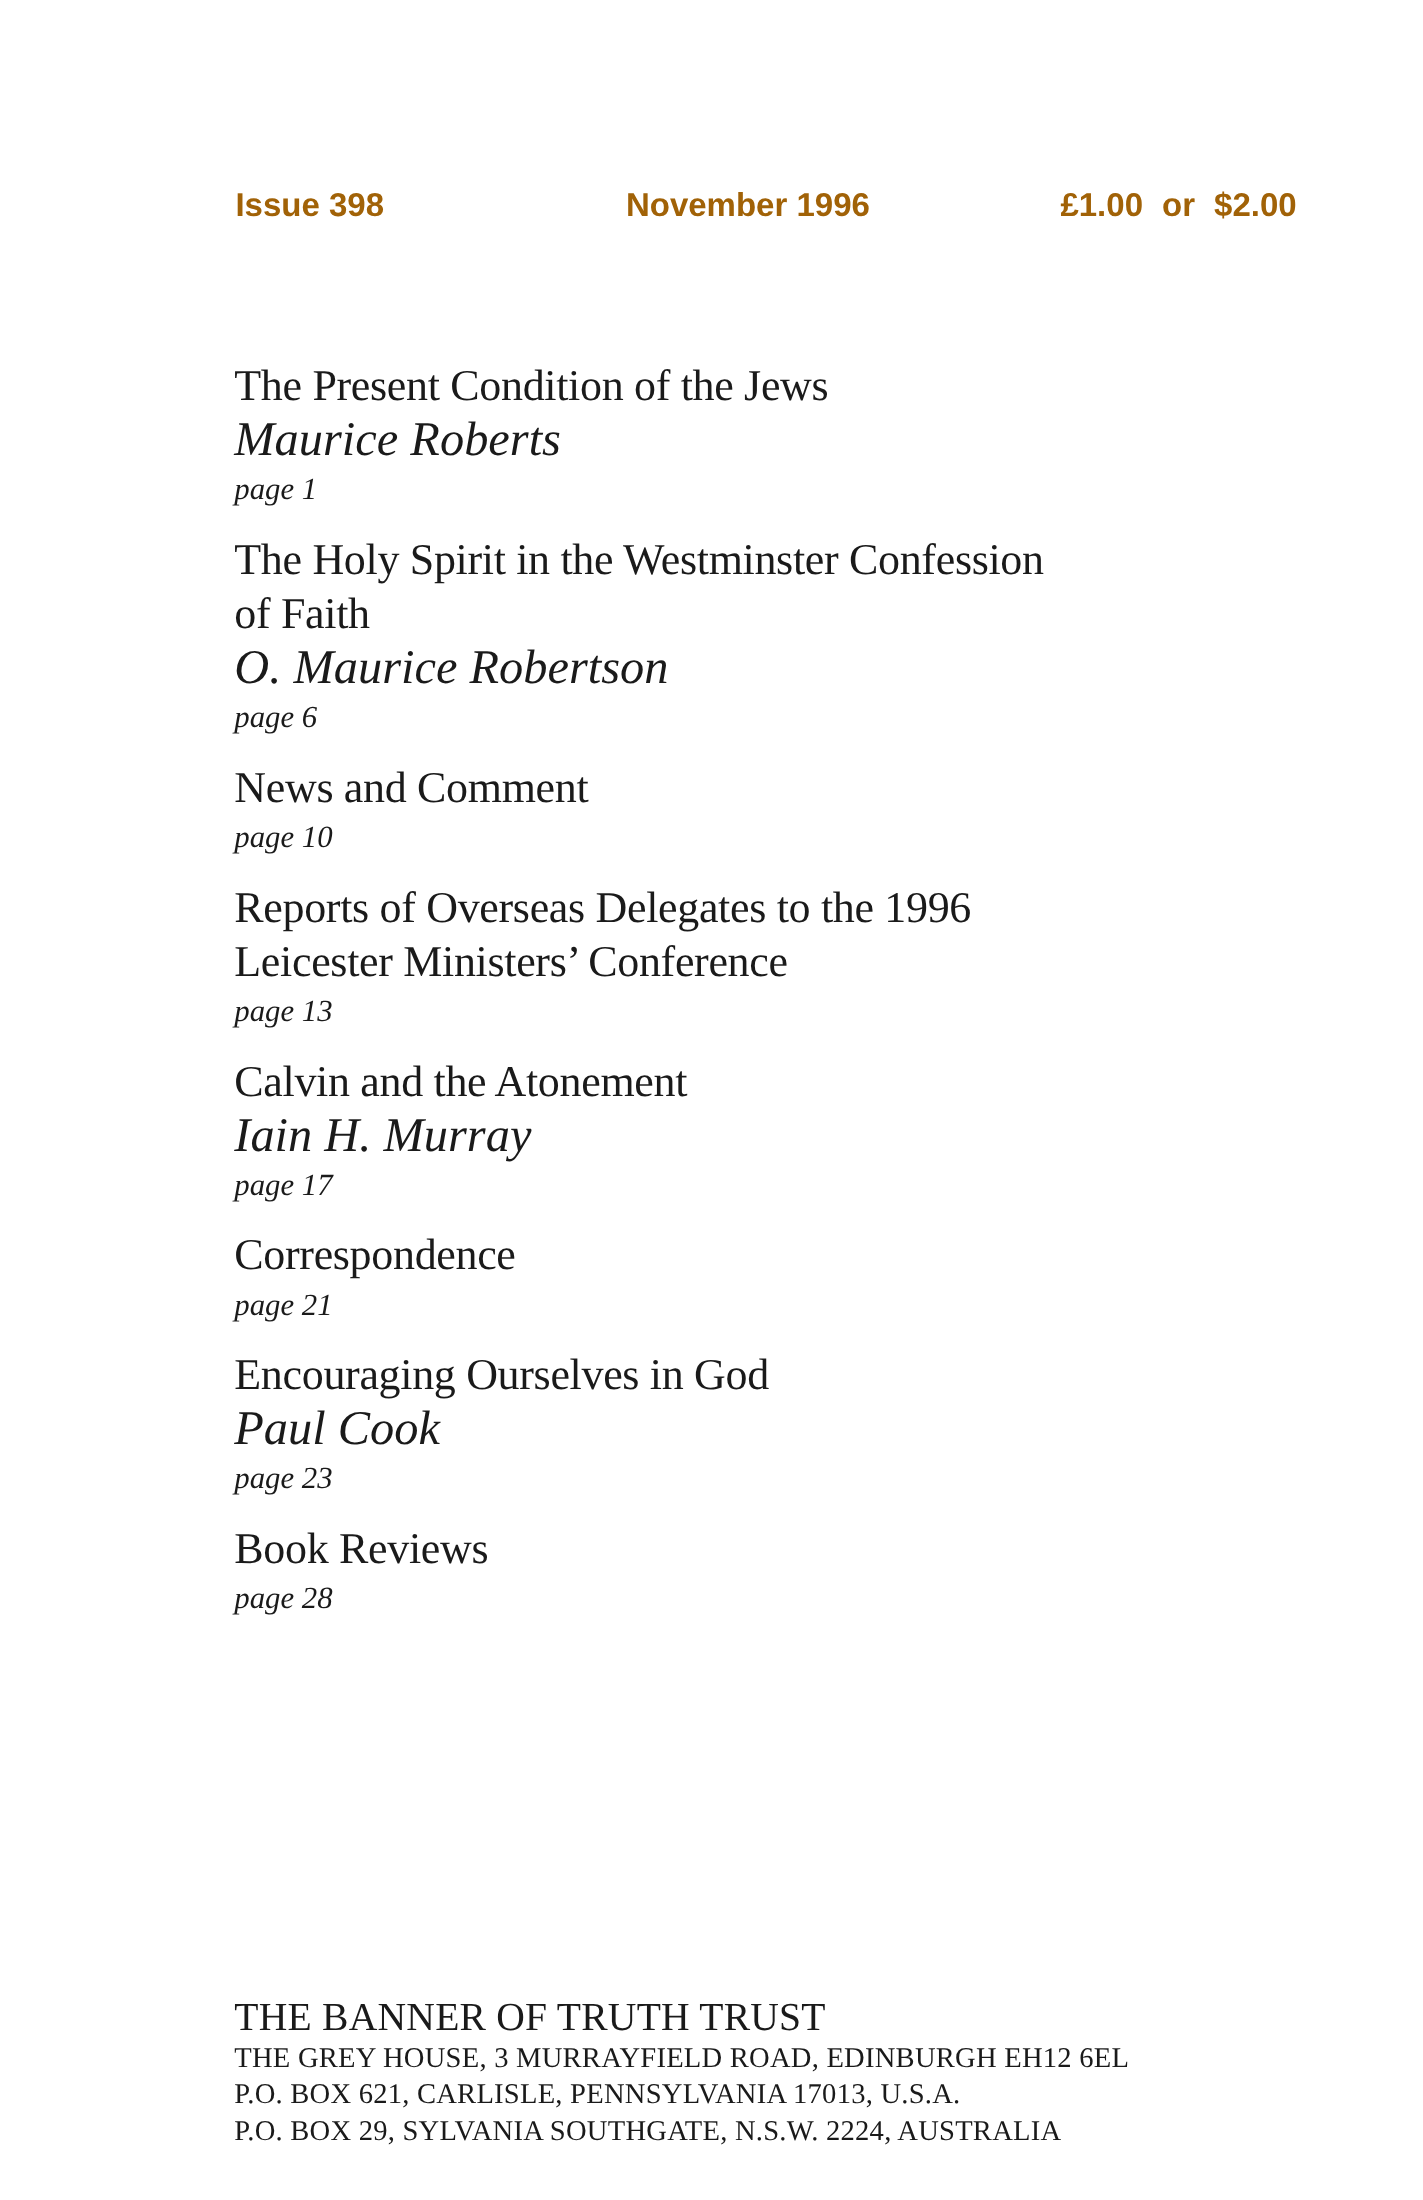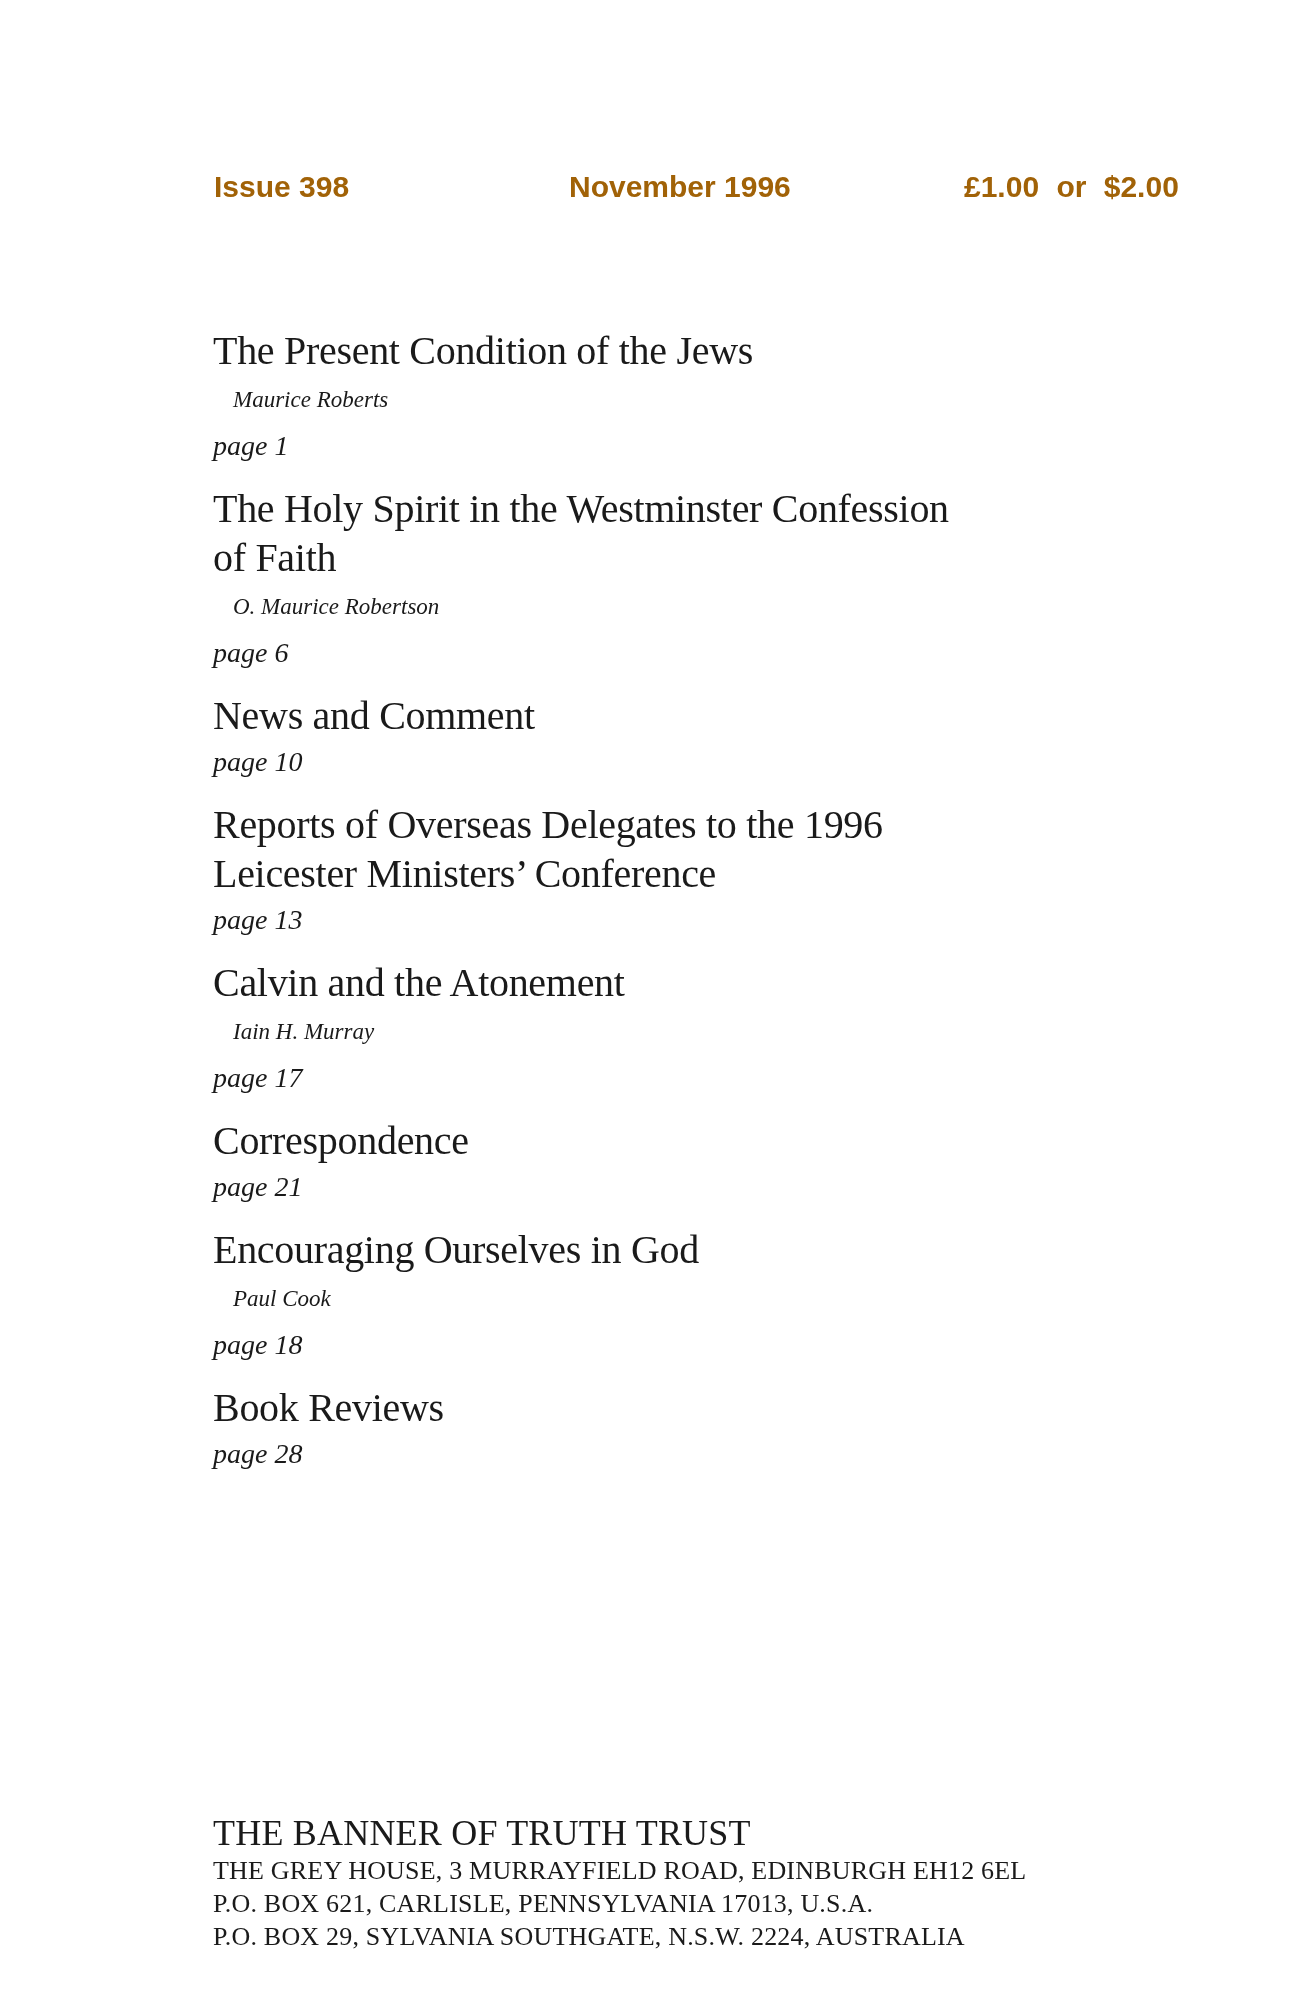--- a/index.html
+++ b/index.html
@@ -42,23 +42,22 @@
   }
   .entry { margin: 0 0 16px 0; }
   .entry-title {
     font-size: 40px;
     line-height: 49px;
     white-space: pre-line;
     letter-spacing: -0.3px;
   }
   .entry-author {
     font-style: italic;
-    font-size: 23px;
+    font-size: 44px;
     line-height: 49px;
-    margin-left: 20px;
   }
   .entry-page {
     font-style: italic;
     font-size: 28px;
     line-height: 44px;
   }
 
   
   .publisher {
     position: absolute;
@@ -120,21 +119,21 @@
   </div>
 
   <div class="entry">
     <div class="entry-title">Correspondence</div>
     <div class="entry-page">page 21</div>
   </div>
 
   <div class="entry">
     <div class="entry-title">Encouraging Ourselves in God</div>
     <div class="entry-author">Paul Cook</div>
-    <div class="entry-page">page 18</div>
+    <div class="entry-page">page 23</div>
   </div>
 
   <div class="entry">
     <div class="entry-title">Book Reviews</div>
     <div class="entry-page">page 28</div>
   </div>
 
 </div>
 
 <div class="publisher">

